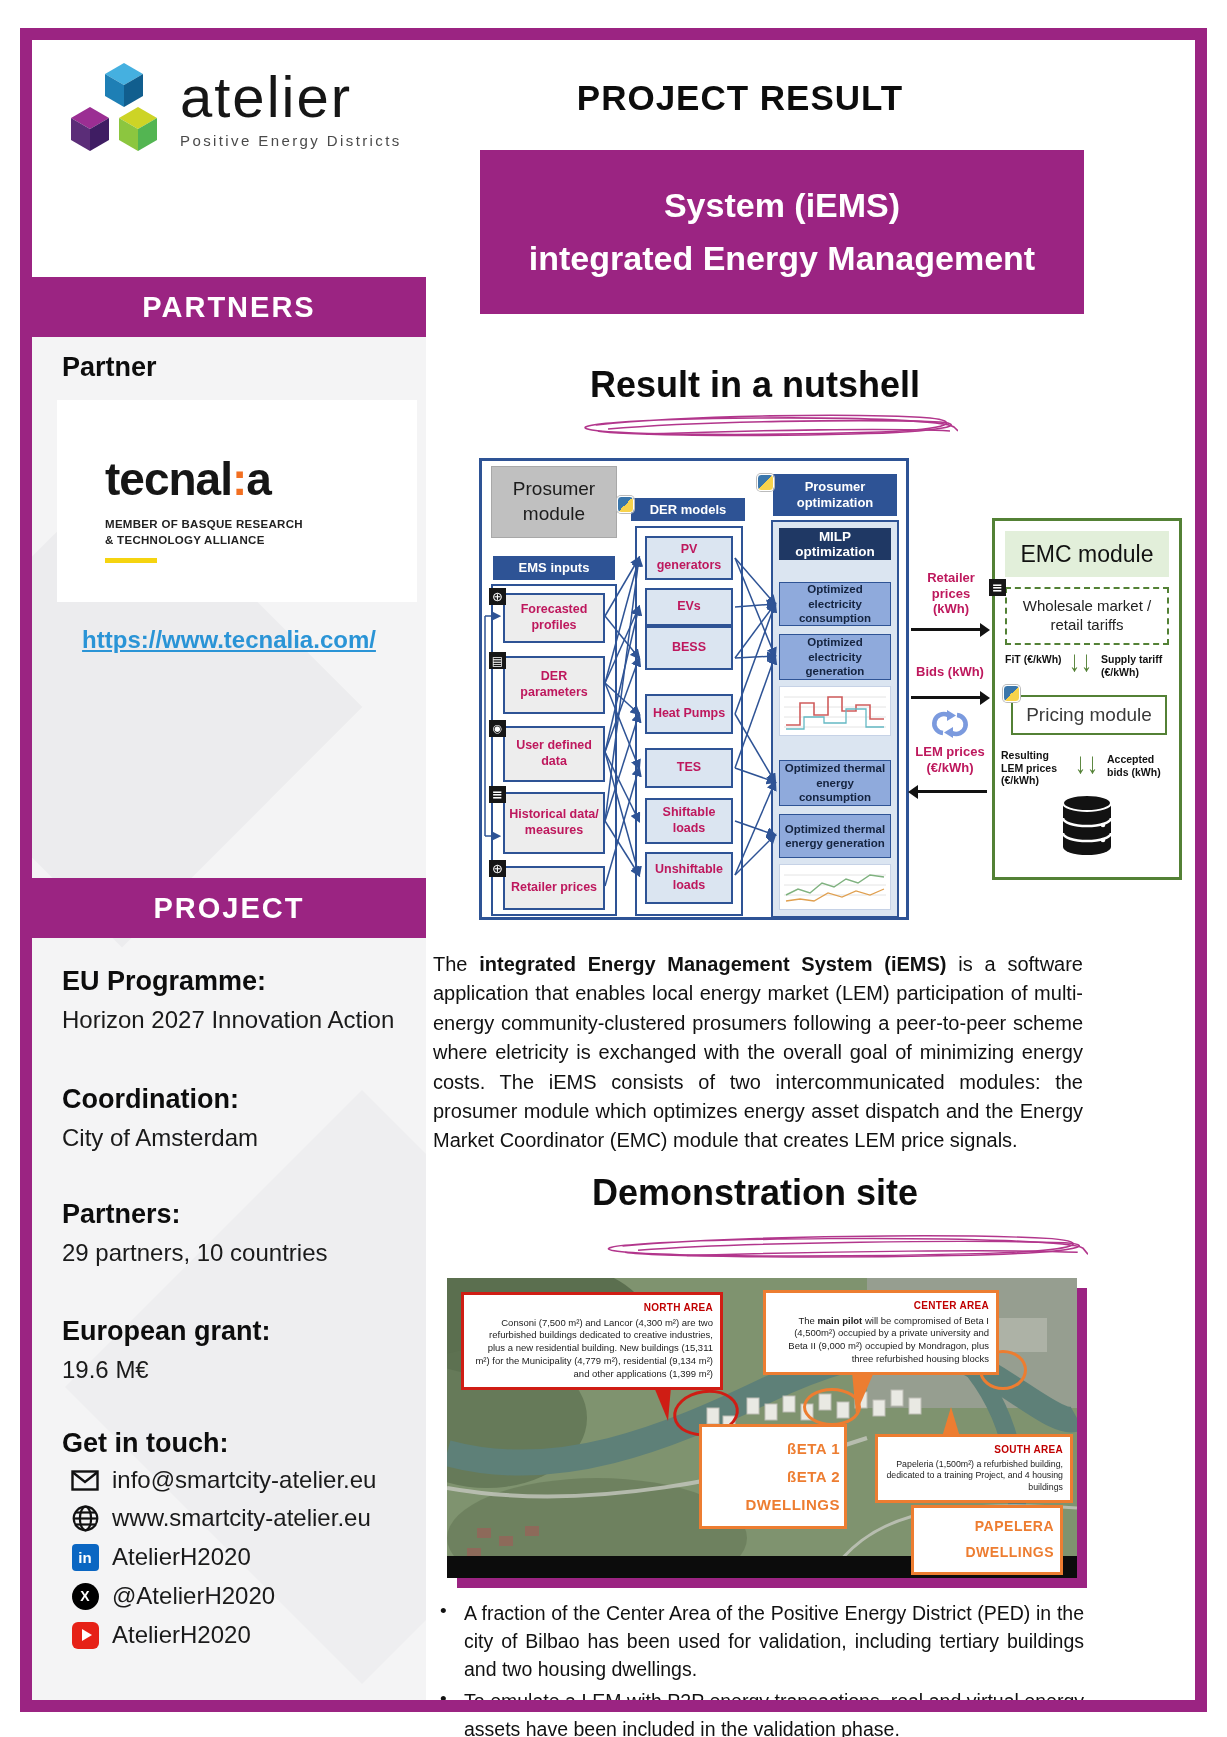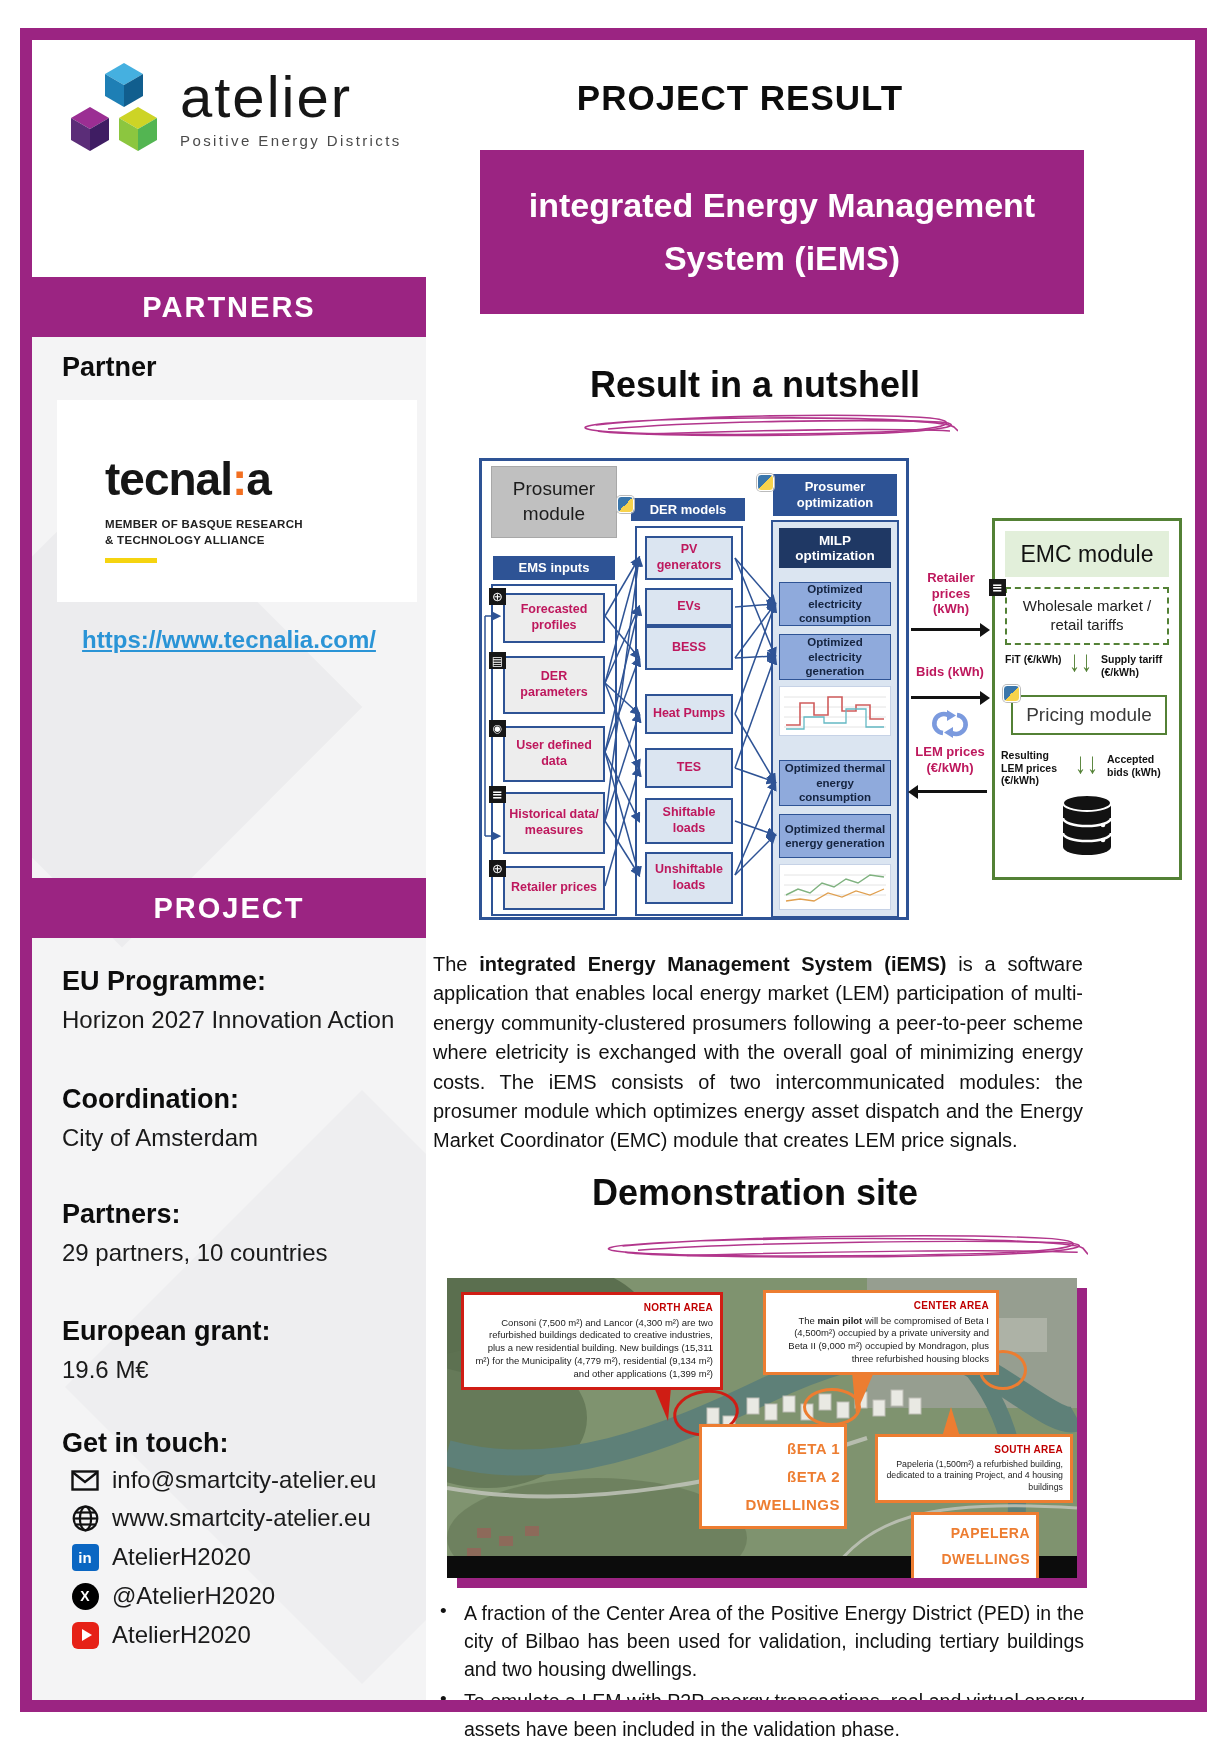--- a/index.html
+++ b/index.html
@@ -243,22 +243,22 @@
   </div>
   <div class="c-row" style="top:1619px;">
     <span class="c-icon">
         <span class="chip-yt"></span>
       </span>
     <span class="c-text">AtelierH2020</span>
   </div>
 
   <div class="kicker">PROJECT RESULT</div>
   <div class="title-banner">
+    <span>System (iEMS)</span>
     <span>integrated Energy Management</span>
-    <span>System (iEMS)</span>
   </div>
 
   <div class="sec-heading" style="left:430px; top:364px;">Result in a nutshell</div>
   <svg class="squiggle" style="left:538px; top:406px;" width="420" height="38" viewBox="0 0 420 38">
     <g fill="none" stroke="#b2368c" stroke-width="1.6">
       <path d="M58,19 C150,9 320,7 392,12 C420,15 418,23 342,26 C225,30 88,29 54,24 C24,19 94,13 218,12 C328,11 408,15 416,21 L420,25"></path>
       <path d="M70,23 C160,15 330,13 402,16 C428,18 412,26 314,28 C208,31 80,29 60,25"></path>
       <path d="M108,28 C220,24 356,22 412,25"></path>
     </g>
   </svg>
@@ -326,21 +326,21 @@
     <div class="dbox bbox" style="left:212px; top:170px; width:88px; height:38px;">EVs</div>
     <div class="dbox bbox" style="left:212px; top:208px; width:88px; height:44px;">BESS</div>
     <div class="dbox bbox" style="left:212px; top:276px; width:88px; height:40px;">Heat Pumps</div>
     <div class="dbox bbox" style="left:212px; top:330px; width:88px; height:40px;">TES</div>
     <div class="dbox bbox" style="left:212px; top:380px; width:88px; height:46px;">Shiftable loads</div>
     <div class="dbox bbox" style="left:212px; top:434px; width:88px; height:52px;">Unshiftable loads</div>
 
     <span class="py" style="left:324px; top:56px;"></span>
     <div class="dhead" style="left:340px; top:56px; width:124px; height:42px;">Prosumer optimization</div>
     <div class="opt-panel" style="left:338px; top:102px; width:128px; height:398px;"></div>
-    <div class="milp" style="left:346px; top:110px; width:112px; height:40px;">MILP optimization</div>
+    <div class="milp" style="left:346px; top:110px; width:112px; height:32px;">MILP optimization</div>
     <div class="dbox obox" style="left:346px; top:164px; width:112px; height:44px;">Optimized electricity consumption</div>
     <div class="dbox obox" style="left:346px; top:216px; width:112px; height:46px;">Optimized electricity generation</div>
     <div class="mini-chart" style="left:346px; top:268px; width:112px; height:50px;">
       <svg width="110" height="48" viewBox="0 0 110 48">
         <g stroke="#e4e4e4" stroke-width="1">
             <line x1="4" y1="10" x2="106" y2="10"></line>
             <line x1="4" y1="20" x2="106" y2="20"></line>
             <line x1="4" y1="30" x2="106" y2="30"></line>
             <line x1="4" y1="40" x2="106" y2="40"></line>
           </g>
@@ -465,21 +465,21 @@
       <div class="orange-label">ßETA 2</div>
       <div class="orange-label">DWELLINGS</div>
     </div>
 
     <div class="callout" style="left:428px; top:156px; width:198px; border:3px solid var(--orange); font-size:8.8px;">
       <div class="ctitle">SOUTH AREA</div>
       <span>Papeleria (1,500m²) a refurbished building, dedicated to a training Project, and 4 housing buildings</span>
       <span class="tail" style="left:64px; bottom:100%; border-left:9px solid transparent; border-right:9px solid transparent; border-bottom:30px solid var(--orange);"></span>
     </div>
 
-    <div class="callout" style="left:464px; top:234px; width:128px; border:3px solid var(--orange); padding:6px;">
+    <div class="callout" style="left:464px; top:227px; width:152px; border:3px solid var(--orange); padding:6px;">
       <div class="orange-label" style="font-size:14px;">PAPELERA</div>
       <div class="orange-label" style="font-size:14px;">DWELLINGS</div>
     </div>
 
     <div class="photo-strip"></div>
   </div>
 
   <div class="bullets">
     <div class="bullet">
       <span class="b-dot">•</span>

